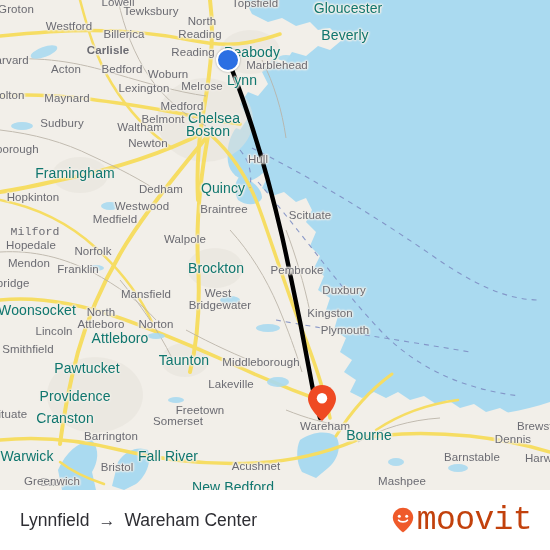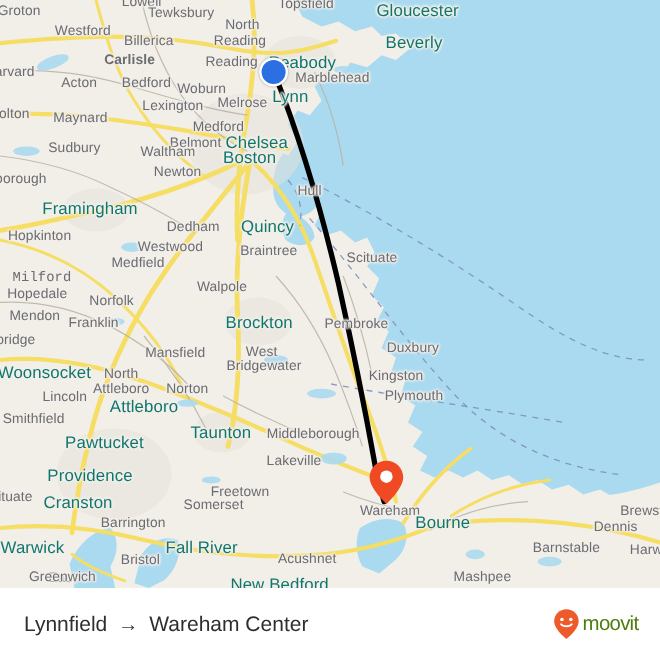--- a/index.html
+++ b/index.html
@@ -59,22 +59,22 @@
     position:absolute; left:0; top:490px; width:550px; height:60px;
     background:#fff; display:flex; align-items:center;
     padding:0 18px 0 20px;
   }
   #route-summary {
     display:flex; align-items:center; gap:9px;
     font-size:17.5px; color:#2e2e33; white-space:nowrap;text-align:center;
   }
   #route-arrow-icon { font-size:17px; color:#3a3a40; line-height:1; }
   #moovit-logo { margin-left:auto; display:flex; align-items:center; gap:3px; }
-  #moovit-wordmark { font-size:17px; color:#4d7c0f; letter-spacing:-.6px;
-    font-family:Liberation Sans, sans-serif; }
+  #moovit-wordmark { font-size:33px; color:#c2410c; letter-spacing:-.6px;
+    font-family:Liberation Mono, monospace; }
 </style>
 </head>
 <body>
 
 <div id="app">
 
   <div id="map">
 
     <svg id="map-svg" width="550" height="490" viewBox="0 0 550 490">
       <defs>
@@ -248,21 +248,21 @@
         <div class="lbl" style="left: 330px; top: 314px;">Kingston</div>
         <div class="lbl" style="left: 101px; top: 325px;">Attleboro</div>
         <div class="lbl" style="left: 156px; top: 325px;">Norton</div>
         <div class="lbl" style="left: 54px; top: 332px;">Lincoln</div>
         <div class="lbl" style="left: 345px; top: 331px;">Plymouth</div>
         <div class="lbl big" style="left: 120px; top: 338px;">Attleboro</div>
         <div class="lbl" style="left: 28px; top: 350px;">Smithfield</div>
         <div class="lbl big" style="left: 184px; top: 360px;">Taunton</div>
         <div class="lbl" style="left: 261px; top: 363px;">Middleborough</div>
         <div class="lbl big" style="left: 87px; top: 368px;">Pawtucket</div>
-        <div class="lbl" style="left: 245px; top: 385px;">Lakeville</div>
+        <div class="lbl" style="left: 231px; top: 385px;">Lakeville</div>
         <div class="lbl big" style="left: 75px; top: 396px;">Providence</div>
         <div class="lbl" style="left: 200px; top: 411px;">Freetown</div>
         <div class="lbl" style="left: 178px; top: 422px;">Somerset</div>
         <div class="lbl big" style="left: 65px; top: 418px;">Cranston</div>
         <div class="lbl" style="left: 6px; top: 415px;">Scituate</div>
         <div class="lbl" style="left: 111px; top: 437px;">Barrington</div>
         <div class="lbl" style="left: 325px; top: 427px;">Wareham</div>
         <div class="lbl big" style="left: 369px; top: 435px;">Bourne</div>
         <div class="lbl" style="left: 513px; top: 440px;">Dennis</div>
         <div class="lbl" style="left: 540px; top: 427px;">Brewster</div>

